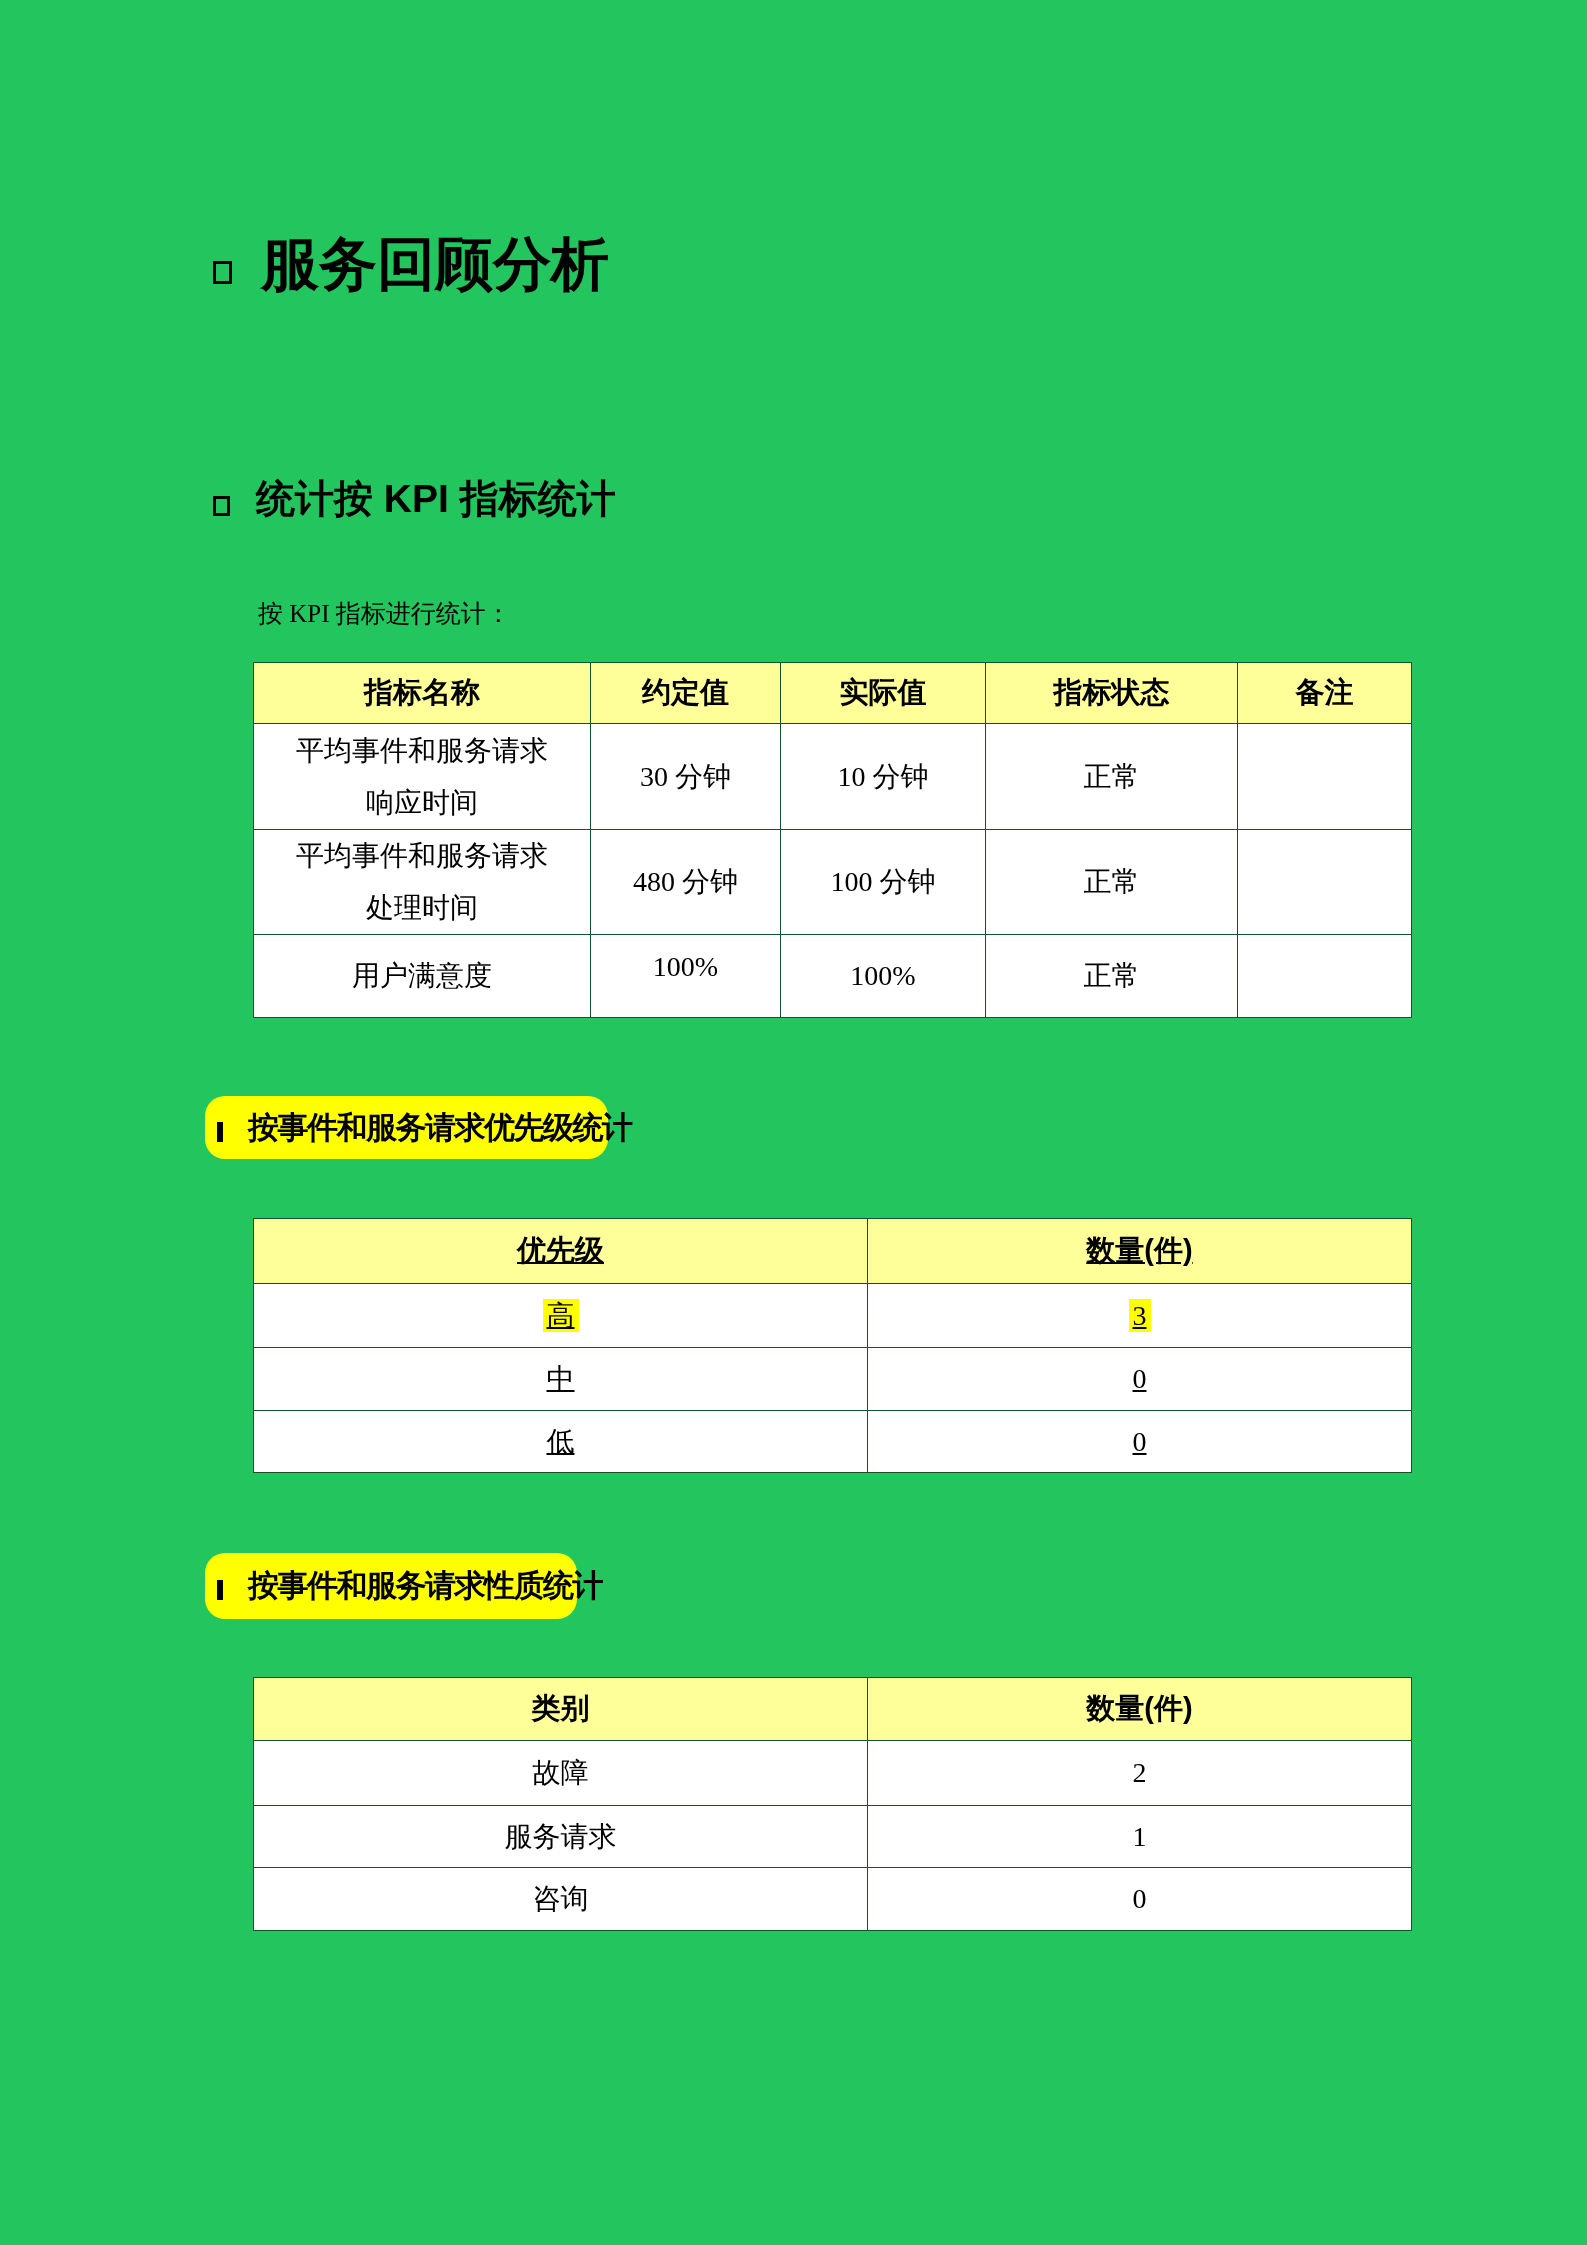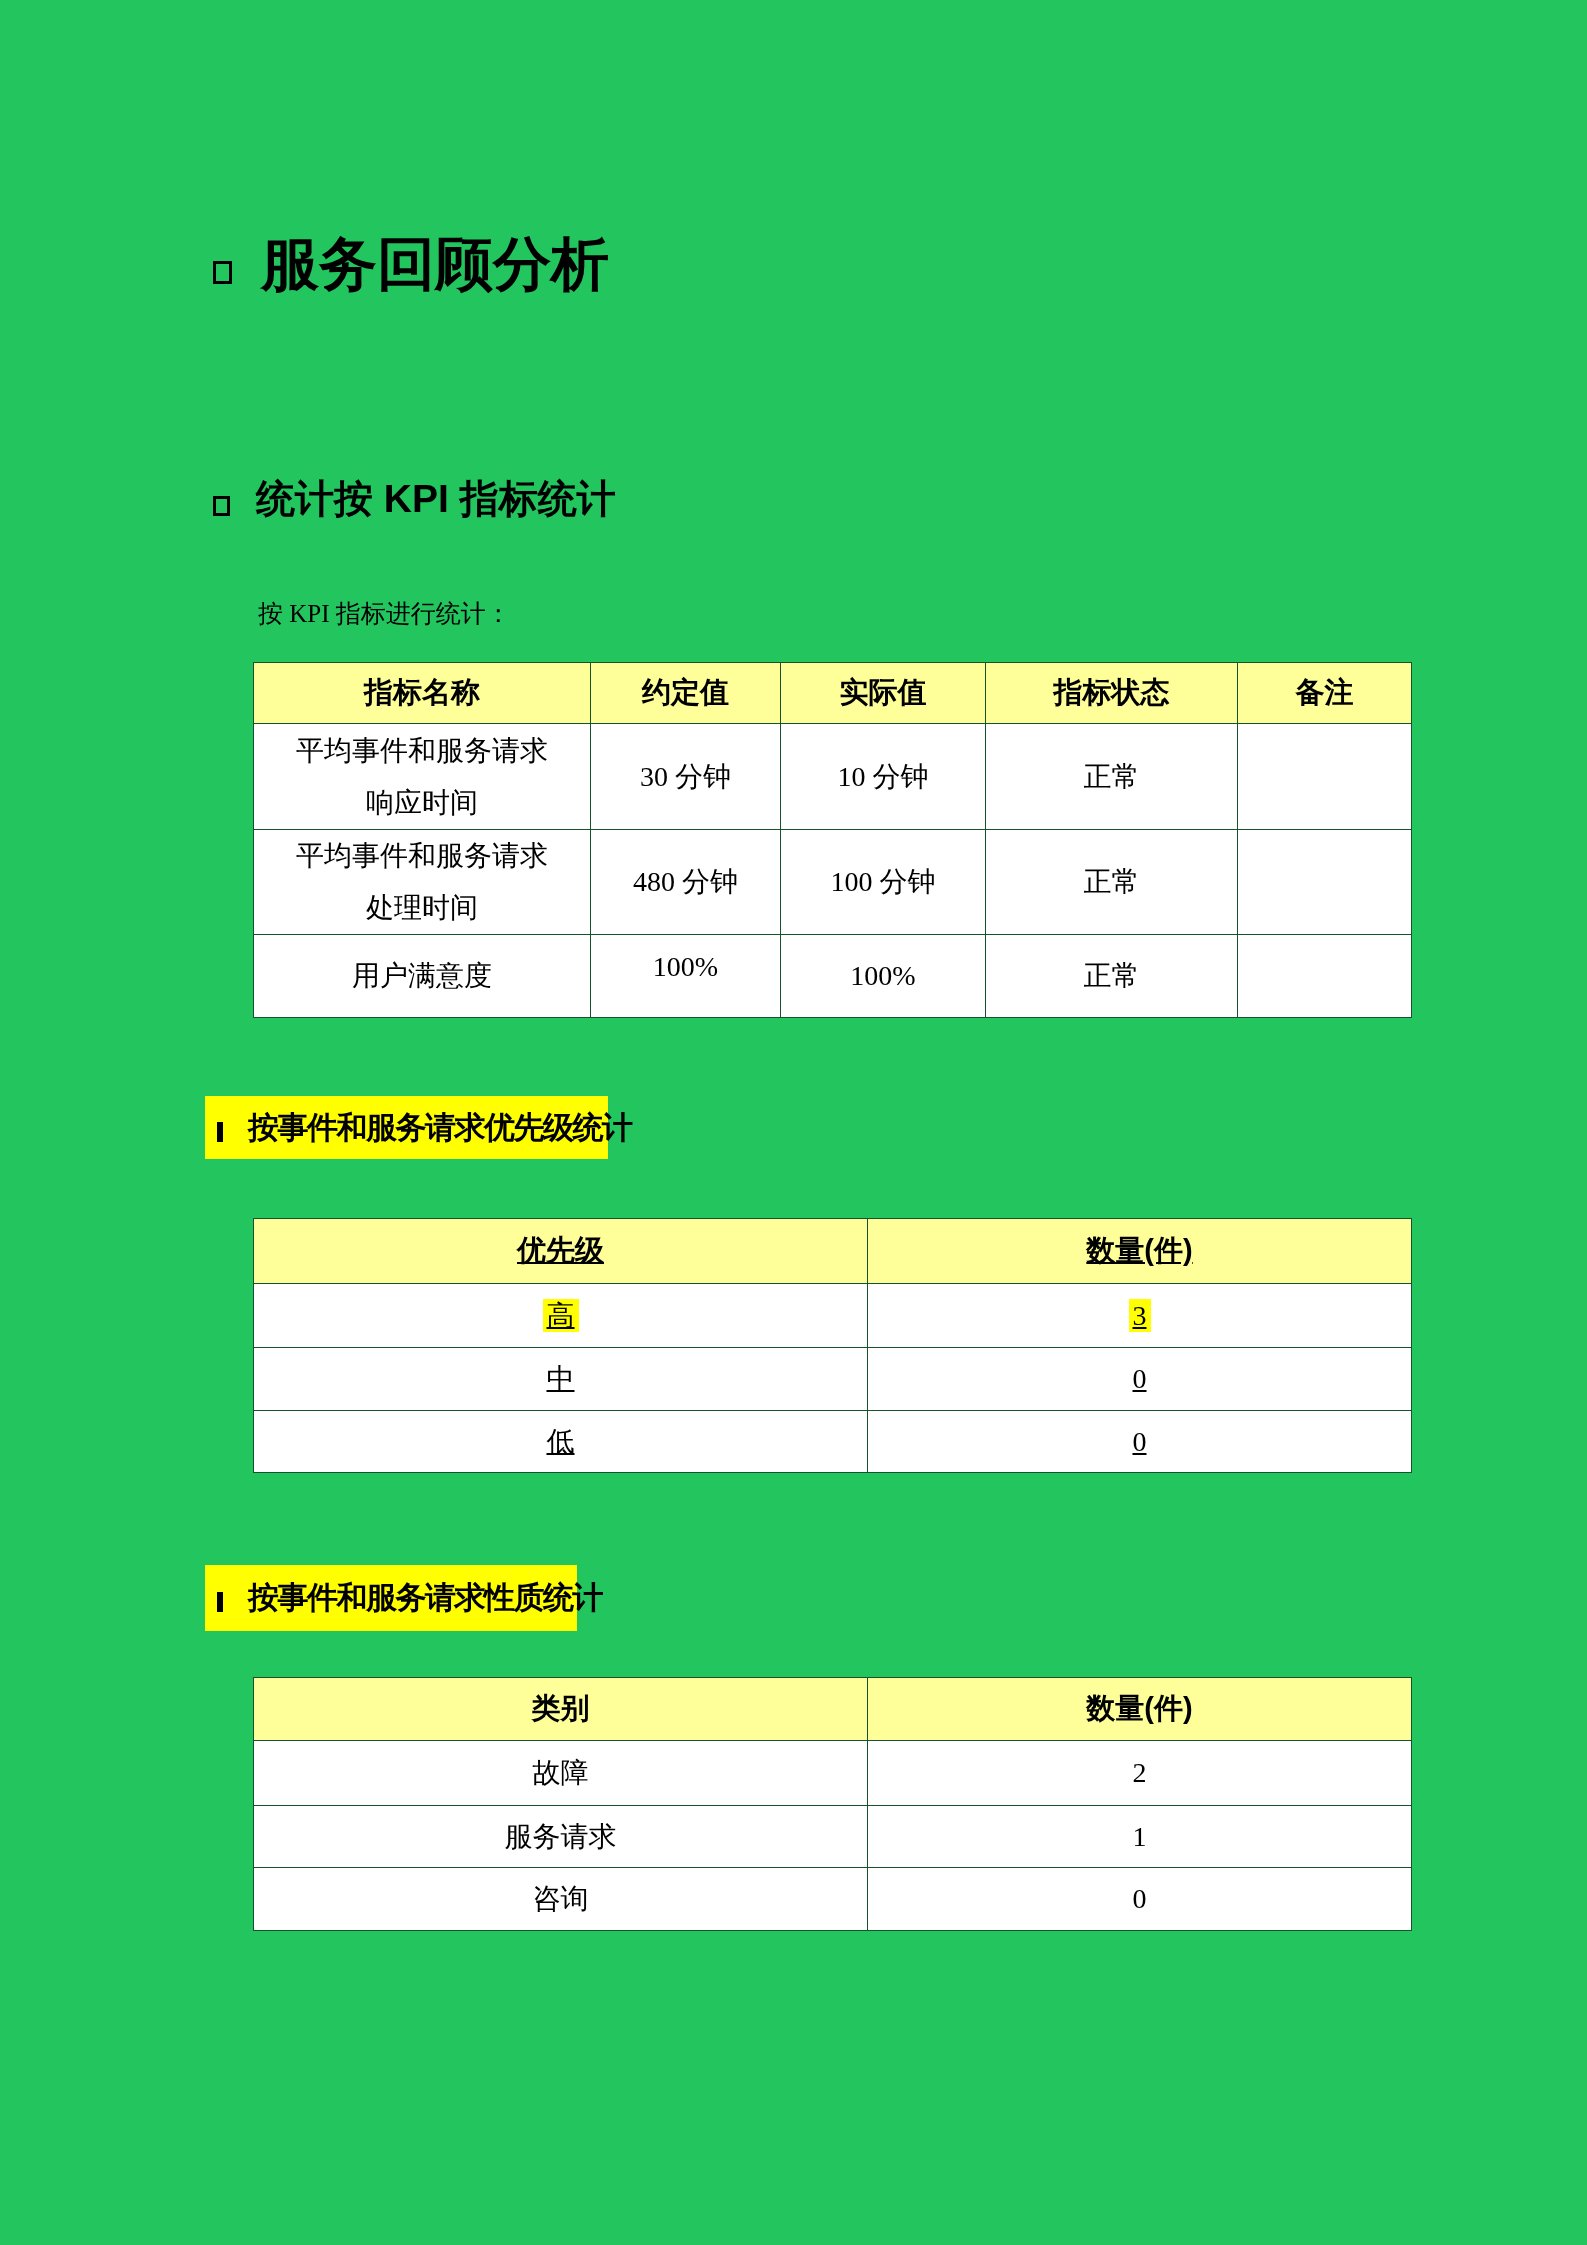--- a/index.html
+++ b/index.html
@@ -33,24 +33,25 @@
   
   .hl-band{
     position:absolute;
     background:#FFFF00;
     display:flex;align-items:center;
     font-family:"Liberation Sans","DejaVu Sans",sans-serif;
     font-weight:bold;
     font-size:31px;
     letter-spacing:-1.5px;
     white-space:nowrap;
+    border-radius:20px;
   }
   .hl-band .bullet{margin:0 25px 0 12px;transform:translateY(4px);}
   #hl-priority{left:205px;top:1096px;width:403px;height:63px;}
-  #hl-category{left:205px;top:1553px;width:372px;height:66px;margin-top:12px;}
+  #hl-category{left:205px;top:1553px;width:372px;height:66px;}
   
   .intro{
     position:absolute;left:258px;top:597px;
     font-size:25px;white-space:nowrap;
   }
   
   table.doc-table{
     position:absolute;
     border-collapse:collapse;
     table-layout:fixed;

